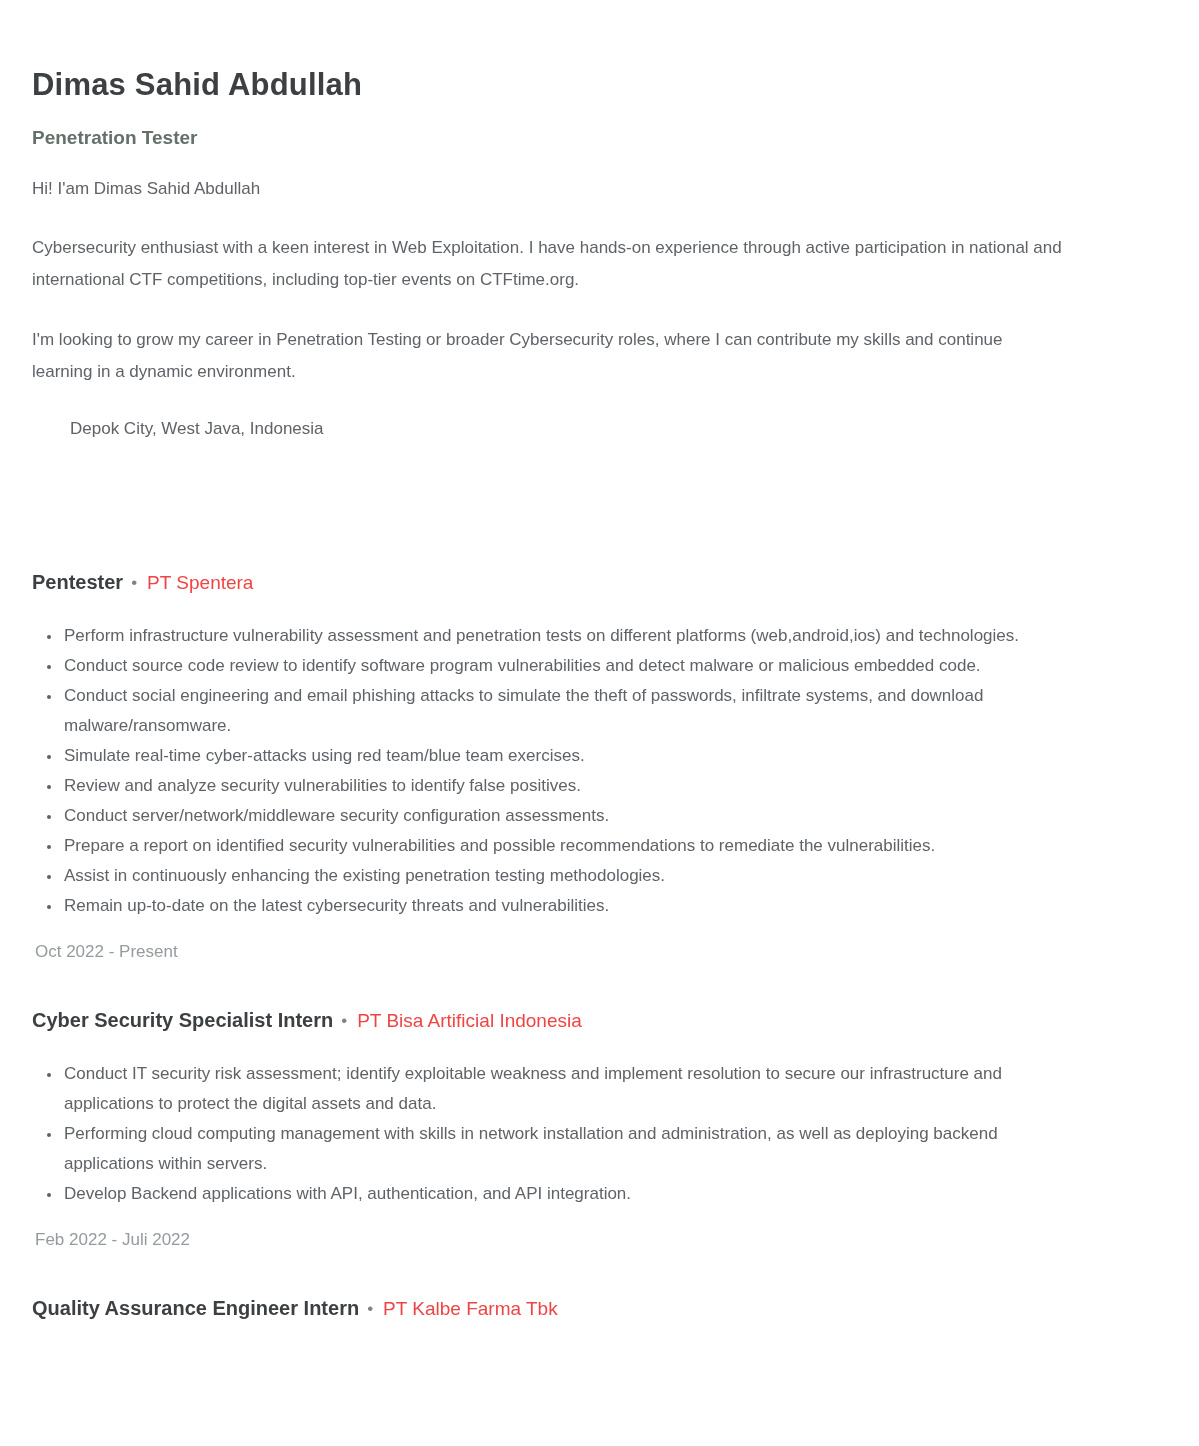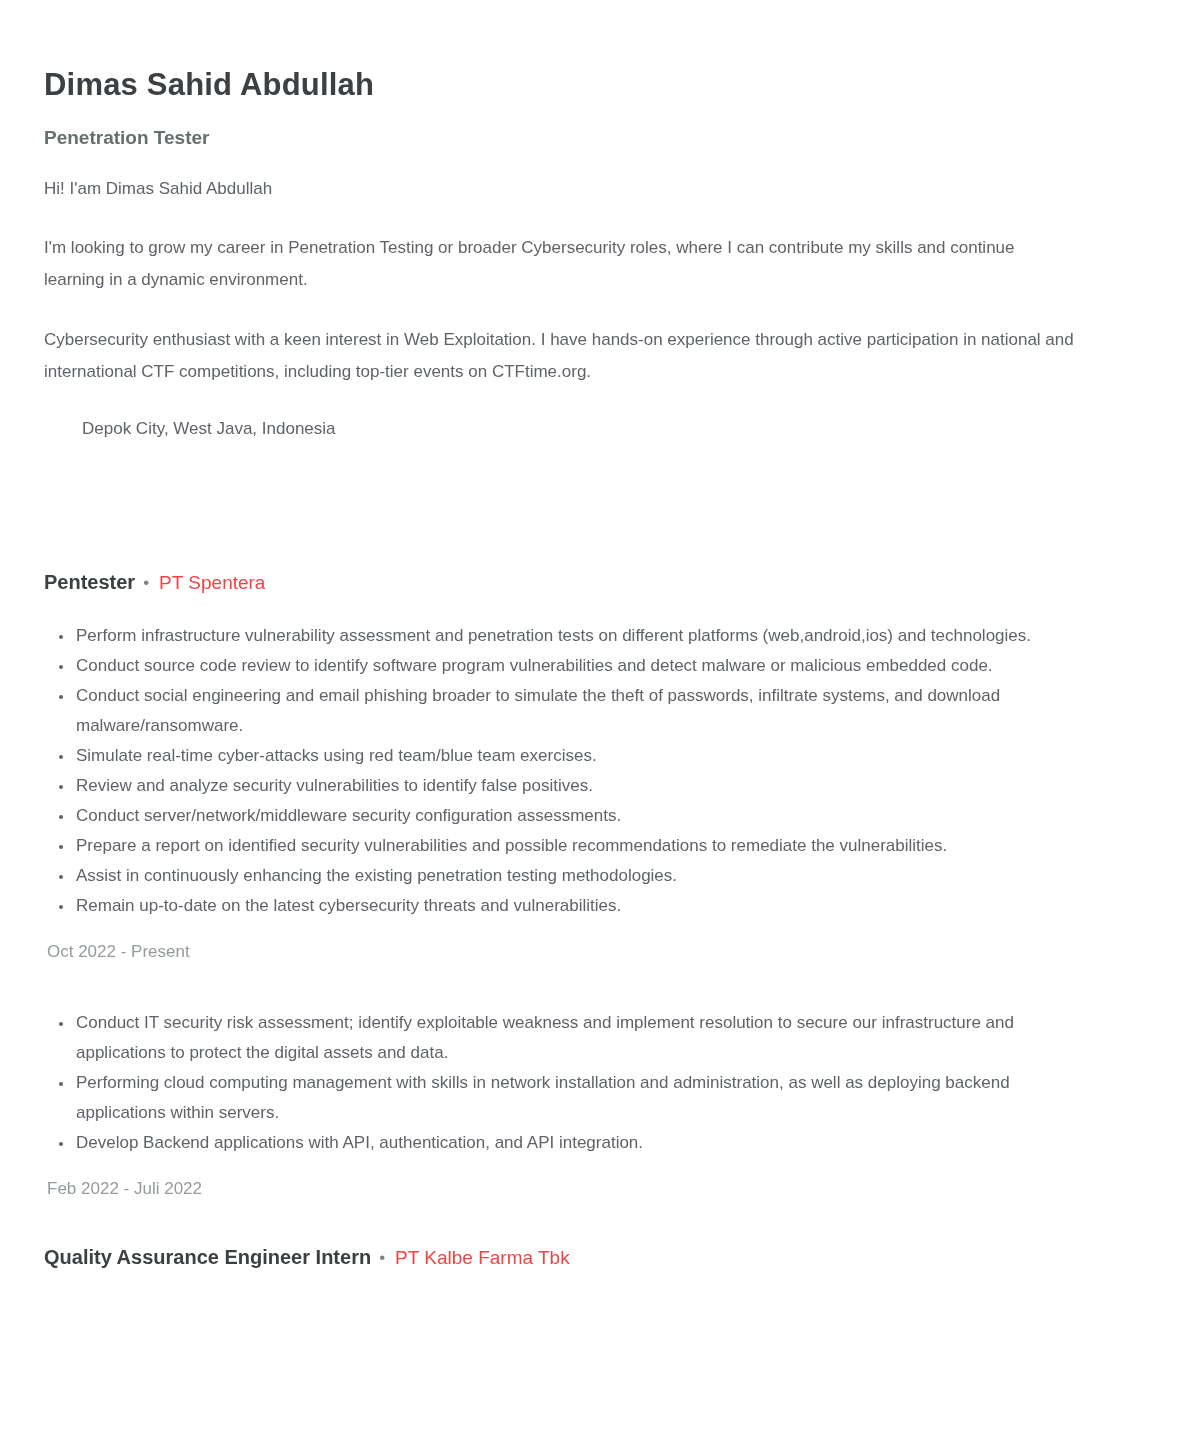--- a/index.html
+++ b/index.html
@@ -4,21 +4,21 @@
 <style>
   html, body {
     margin: 0;
     padding: 0;
     background: #ffffff;
   }
   .page {
     width: 1199px;
     min-height: 1446px;
     box-sizing: border-box;
-    padding: 66px 82px 24px 44px;
+    padding: 66px 82px 24px 32px;
     background: #ffffff;
     font-family: "Liberation Sans", sans-serif;
     color: #5f6368;
   }
   
   .person-name {
     margin: 0 0 22px 0;
     font-size: 31px;
     line-height: 38px;
     font-weight: 700;
@@ -110,46 +110,49 @@
 </style>
 </head>
 <body>
 
 <div class="page">
 
   <header>
     <h1 class="person-name">Dimas Sahid Abdullah</h1>
     <h2 class="person-role">Penetration Tester</h2>
     <p class="intro-greeting">Hi! I'am Dimas Sahid Abdullah</p>
+    <p class="about-paragraph">Cybersecurity enthusiast with a keen interest in Web Exploitation. I have hands-on experience through active participation in national and international CTF competitions, including top-tier events on CTFtime.org.</p>
     <p class="about-paragraph">I'm looking to grow my career in Penetration Testing or broader Cybersecurity roles, where I can contribute my skills and continue learning in a dynamic environment.</p>
-    <p class="about-paragraph">Cybersecurity enthusiast with a keen interest in Web Exploitation. I have hands-on experience through active participation in national and international CTF competitions, including top-tier events on CTFtime.org.</p>
     <p class="location-line">Depok City, West Java, Indonesia</p>
   </header>
 
   <section class="experiences-section">
 
     <article class="job-entry">
       <h3 class="job-header">
         <span class="job-title">Pentester</span><span class="dot-separator">•</span><span class="job-company">PT Spentera</span>
       </h3>
       <ul class="job-bullets">
           <li>Perform infrastructure vulnerability assessment and penetration tests on different platforms (web,android,ios) and technologies.</li>
           <li>Conduct source code review to identify software program vulnerabilities and detect malware or malicious embedded code.</li>
-          <li>Conduct social engineering and email phishing broader to simulate the theft of passwords, infiltrate systems, and download malware/ransomware.</li>
+          <li>Conduct social engineering and email phishing attacks to simulate the theft of passwords, infiltrate systems, and download malware/ransomware.</li>
           <li>Simulate real-time cyber-attacks using red team/blue team exercises.</li>
           <li>Review and analyze security vulnerabilities to identify false positives.</li>
           <li>Conduct server/network/middleware security configuration assessments.</li>
           <li>Prepare a report on identified security vulnerabilities and possible recommendations to remediate the vulnerabilities.</li>
           <li>Assist in continuously enhancing the existing penetration testing methodologies.</li>
           <li>Remain up-to-date on the latest cybersecurity threats and vulnerabilities.</li>
         </ul>
       <div class="job-period">Oct 2022 - Present</div>
     </article>
 
     <article class="job-entry">
+      <h3 class="job-header">
+        <span class="job-title">Cyber Security Specialist Intern</span><span class="dot-separator">•</span><span class="job-company">PT Bisa Artificial Indonesia</span>
+      </h3>
       <ul class="job-bullets">
           <li>Conduct IT security risk assessment; identify exploitable weakness and implement resolution to secure our infrastructure and applications to protect the digital assets and data.</li>
           <li>Performing cloud computing management with skills in network installation and administration, as well as deploying backend applications within servers.</li>
           <li>Develop Backend applications with API, authentication, and API integration.</li>
         </ul>
       <div class="job-period">Feb 2022 - Juli 2022</div>
     </article>
 
     <article class="job-entry">
       <h3 class="job-header">

